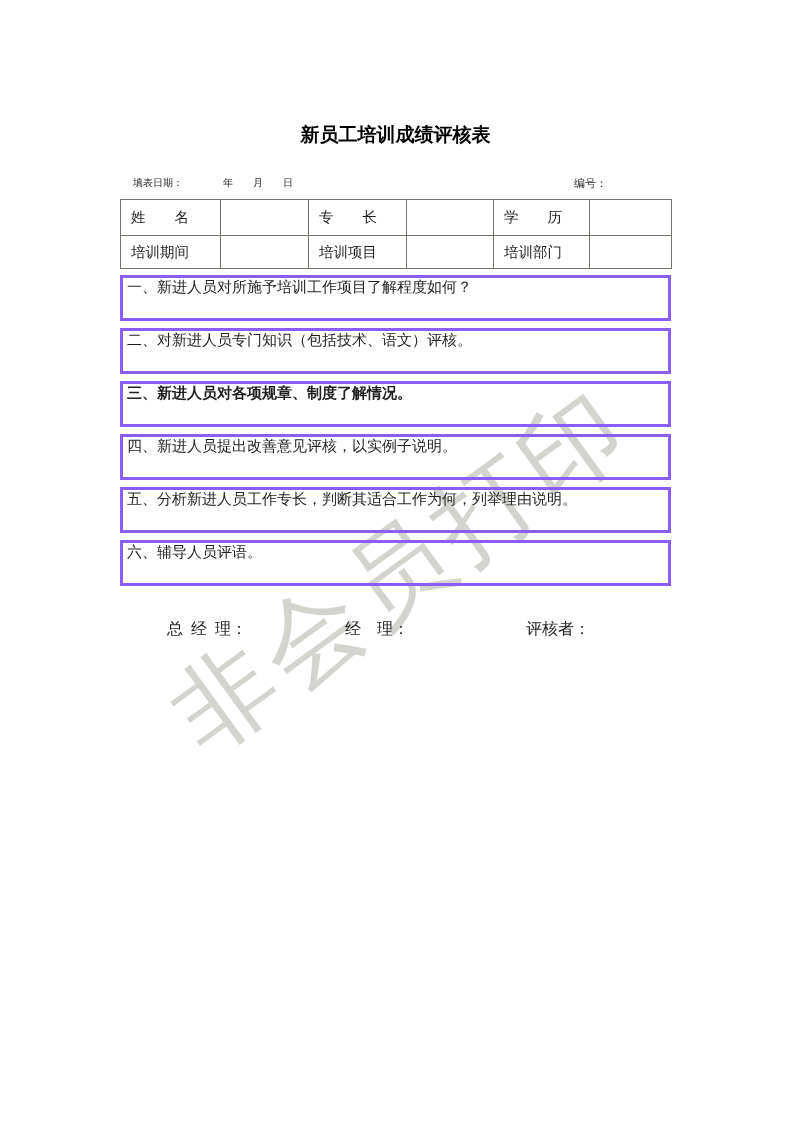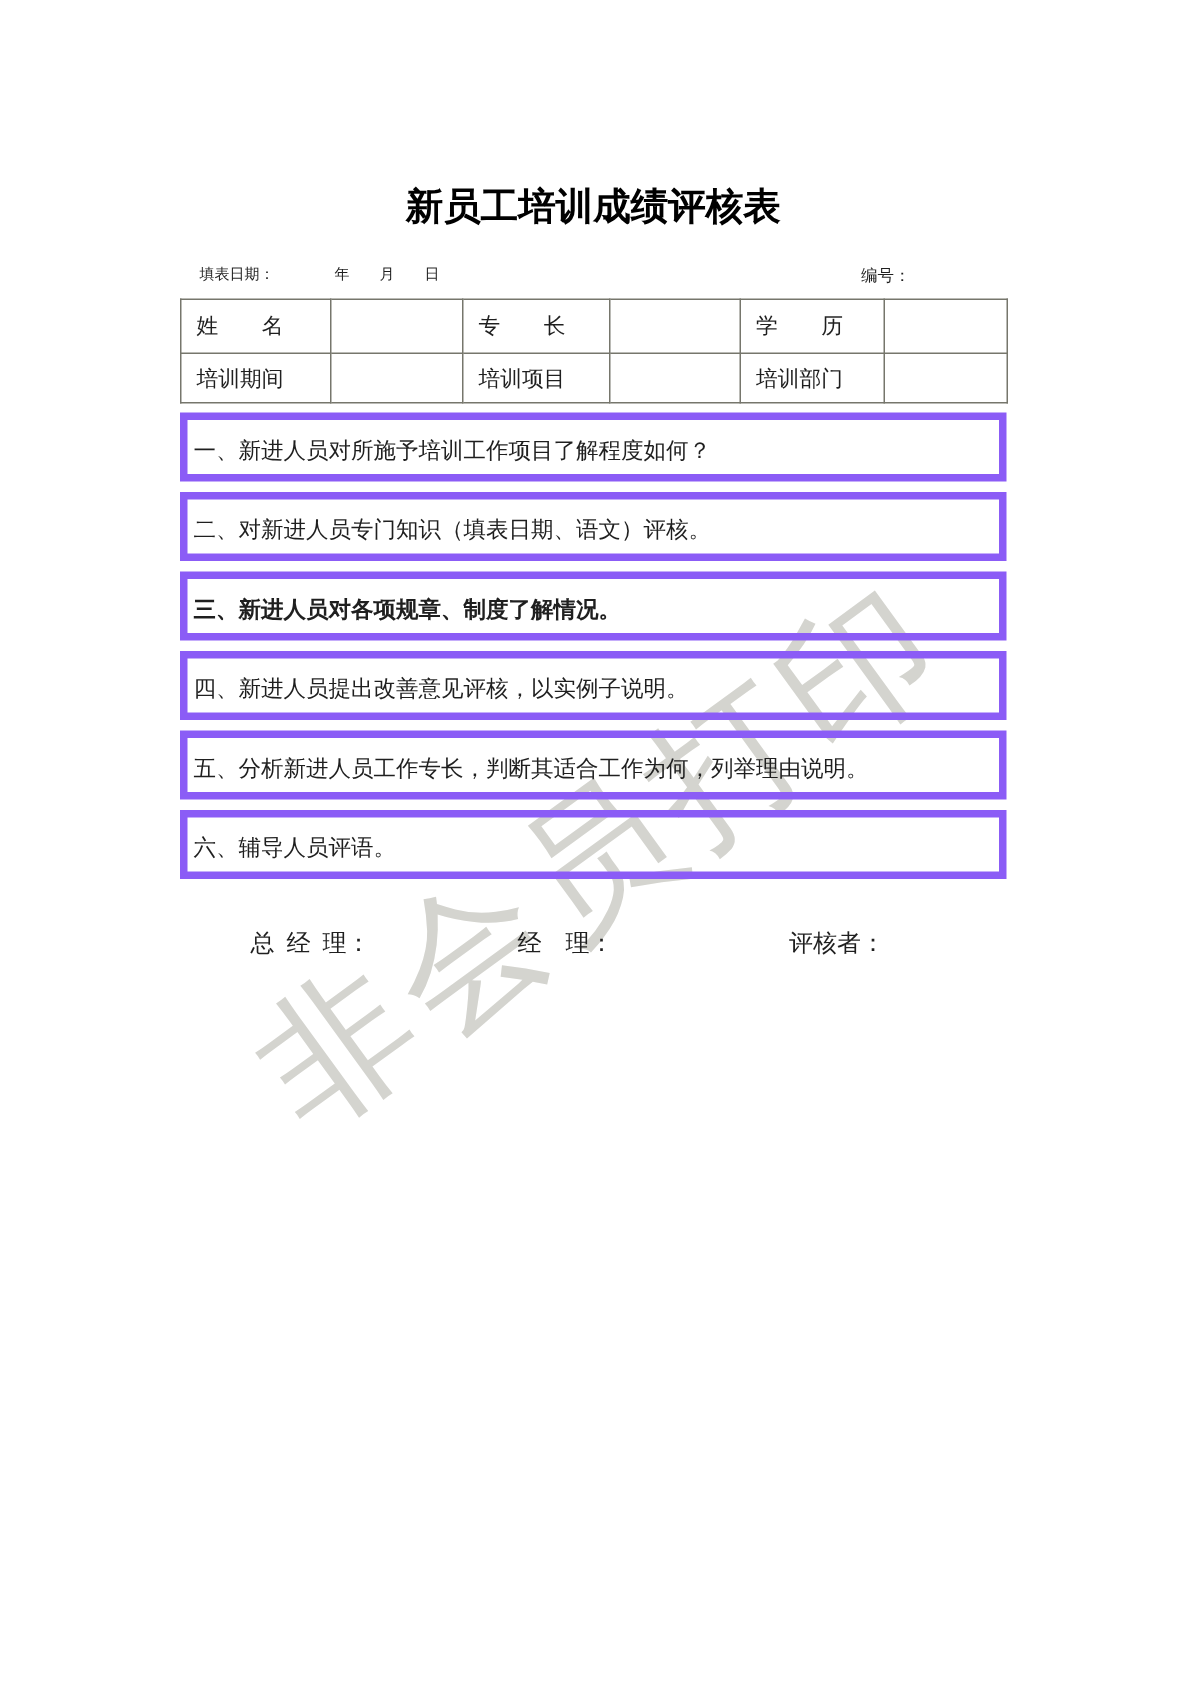--- a/index.html
+++ b/index.html
@@ -31,21 +31,21 @@
     user-select: none;
   }
   .content-layer { position: absolute; inset: 0; z-index: 1; }
   .title {
     position: absolute;
     left: 120px;
     top: 125px;
     width: 551px;
     margin: 0;
     text-align: center;
-    font-size: 25px;
+    font-size: 19px;
     font-weight: bold;
     color: #000000;
     line-height: 1.1;
   }
   .date-line {
     position: absolute;
     left: 133px;
     top: 176px;
     font-size: 10px;
     white-space: pre;
@@ -74,24 +74,24 @@
     overflow: hidden;
   }
   tr.info-row-1 td { height: 35px; }
   tr.info-row-2 td { height: 32px; }
   .qbox {
     position: absolute;
     left: 120px;
     width: 551px;
     height: 46px;
     box-sizing: border-box;
-    border: 5px solid #8b5cf6;
+    border: 3px solid #8b5cf6;
     background: transparent;
     font-size: 15px;
-    padding: 12px 6px 0 4px;
+    padding: 0 6px 0 4px;
     line-height: 1.25;
     white-space: nowrap;
     overflow: hidden;
   }
   .q0 { top: 275px; }
   .q1 { top: 328px; }
   .q2 { top: 381px; font-weight: bold; }
   .q3 { top: 434px; }
   .q4 { top: 487px; }
   .q5 { top: 540px; }
@@ -142,21 +142,21 @@
           <td></td>
           <td>培训项目</td>
           <td></td>
           <td>培训部门</td>
           <td></td>
         </tr>
       </tbody>
     </table>
 
     <div class="qbox q0">一、新进人员对所施予培训工作项目了解程度如何？</div>
-    <div class="qbox q1">二、对新进人员专门知识（填表日期、语文）评核。</div>
+    <div class="qbox q1">二、对新进人员专门知识（包括技术、语文）评核。</div>
     <div class="qbox q2">三、新进人员对各项规章、制度了解情况。</div>
     <div class="qbox q3">四、新进人员提出改善意见评核，以实例子说明。</div>
     <div class="qbox q4">五、分析新进人员工作专长，判断其适合工作为何，列举理由说明。</div>
     <div class="qbox q5">六、辅导人员评语。</div>
 
     <span class="sig sig-gm">总  经  理：</span>
     <span class="sig sig-mgr">经　理：</span>
     <span class="sig sig-eval">评核者：</span>
 
   </div>

